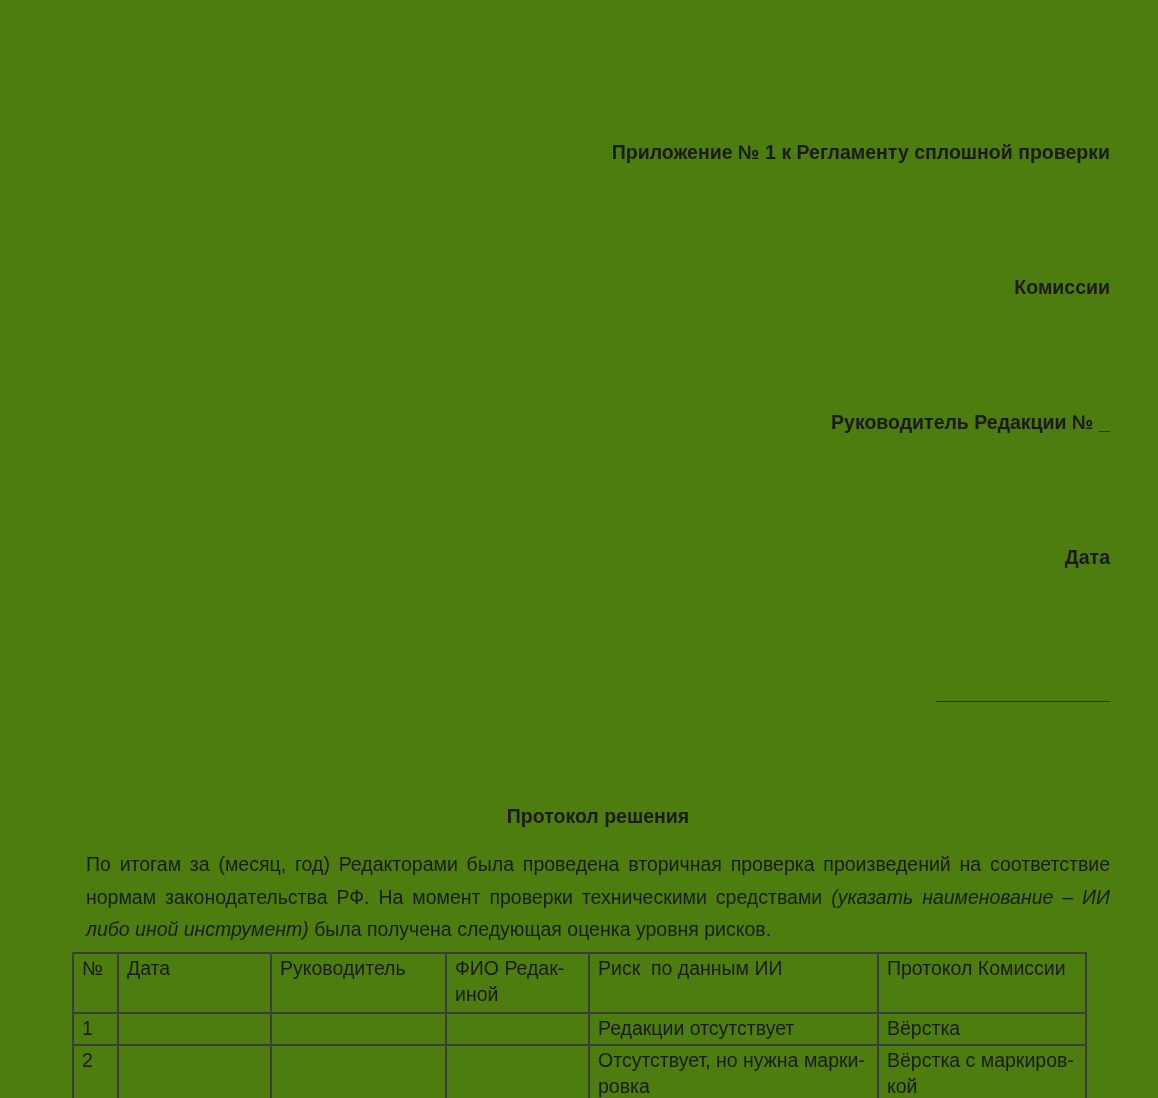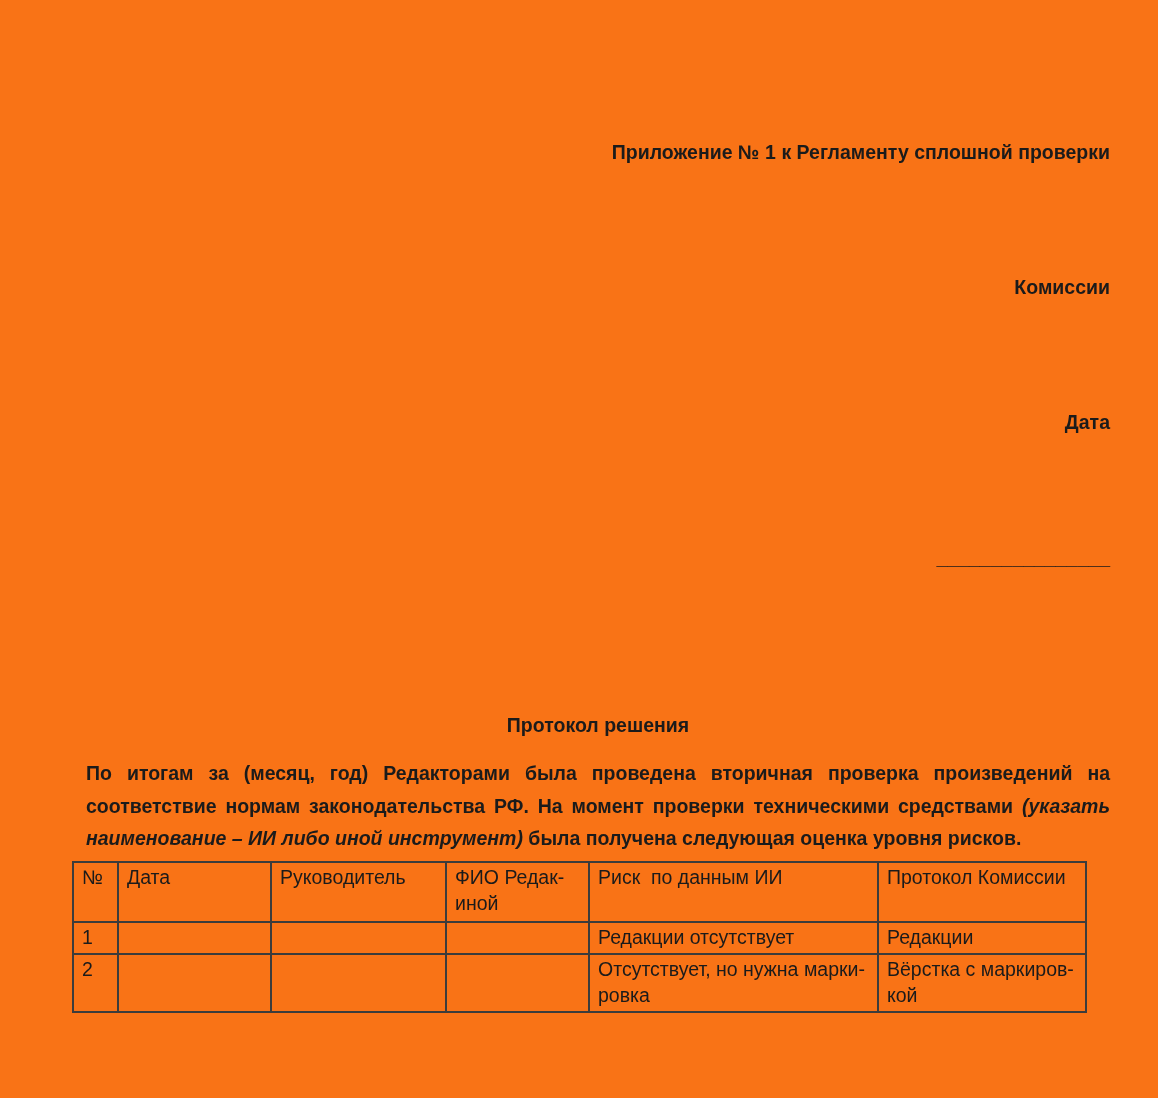--- a/index.html
+++ b/index.html
@@ -1,42 +1,41 @@
 <!DOCTYPE html>
 <html><head>
 <meta charset="utf-8">
 <style>
   html, body { margin: 0; padding: 0; background: #ffffff; }
   .page {
     position: relative;
     width: 1158px;
     height: 1098px;
     box-sizing: border-box;
-    background: #f97316;
+    background: #4d7c0f;
     color: #1b1b1b;
     font-family: "Liberation Sans", sans-serif;
     font-size: 19.5px;
     padding: 40px 48px 0 72px;
     overflow: hidden;
   }
   .top-block {
     text-align: right;
     font-weight: 700;
     line-height: 45px;
     white-space: pre-wrap;
   }
   .doc-title {
     text-align: center;
     font-weight: 700;
-    margin-top: 44px;
     margin-left: 14px;
   }
   .intro {
     margin: 20px 0 0 14px;
-    font-weight: 700;
+    font-weight: 400;
     line-height: 32.5px;
     text-align: justify;
   }
   .intro .it { font-style: italic; }
   table.protocol {
     border-collapse: collapse;
     table-layout: fixed;
     margin-top: 6px;
     width: 1013px;
   }
@@ -56,20 +55,21 @@
   table.protocol td { height: 27px; }
 </style>
 </head>
 <body>
 
 <div class="page">
 
   <div class="top-block">
     <div>Приложение № 1 к Регламенту сплошной проверки</div>
     <div>Комиссии</div>
+    <div>Руководитель Редакции № _</div>
     <div>Дата</div>
     <div>________________</div>
   </div>
 
   <div class="doc-title">Протокол решения</div>
 
   <p class="intro"><span>По итогам за (месяц, год) Редакторами была проведена вторичная проверка произведений на соответствие нормам законодательства РФ. На момент проверки техническими средствами </span><span class="it">(указать наименование – ИИ либо иной инструмент)</span><span> была получена следующая оценка уровня   рисков.</span></p>
 
   <table class="protocol">
     <colgroup>
@@ -91,21 +91,21 @@
         <th>Протокол Комиссии</th>
       </tr>
     </thead>
     <tbody>
       <tr>
         <td>1</td>
         <td></td>
         <td></td>
         <td></td>
         <td>Редакции отсутствует</td>
-        <td>Редакции</td>
+        <td>Вёрстка</td>
       </tr>
       <tr>
         <td>2</td>
         <td></td>
         <td></td>
         <td></td>
         <td>Отсутствует, но нужна марки-
 ровка</td>
         <td>Вёрстка с маркиров-
 кой</td>

